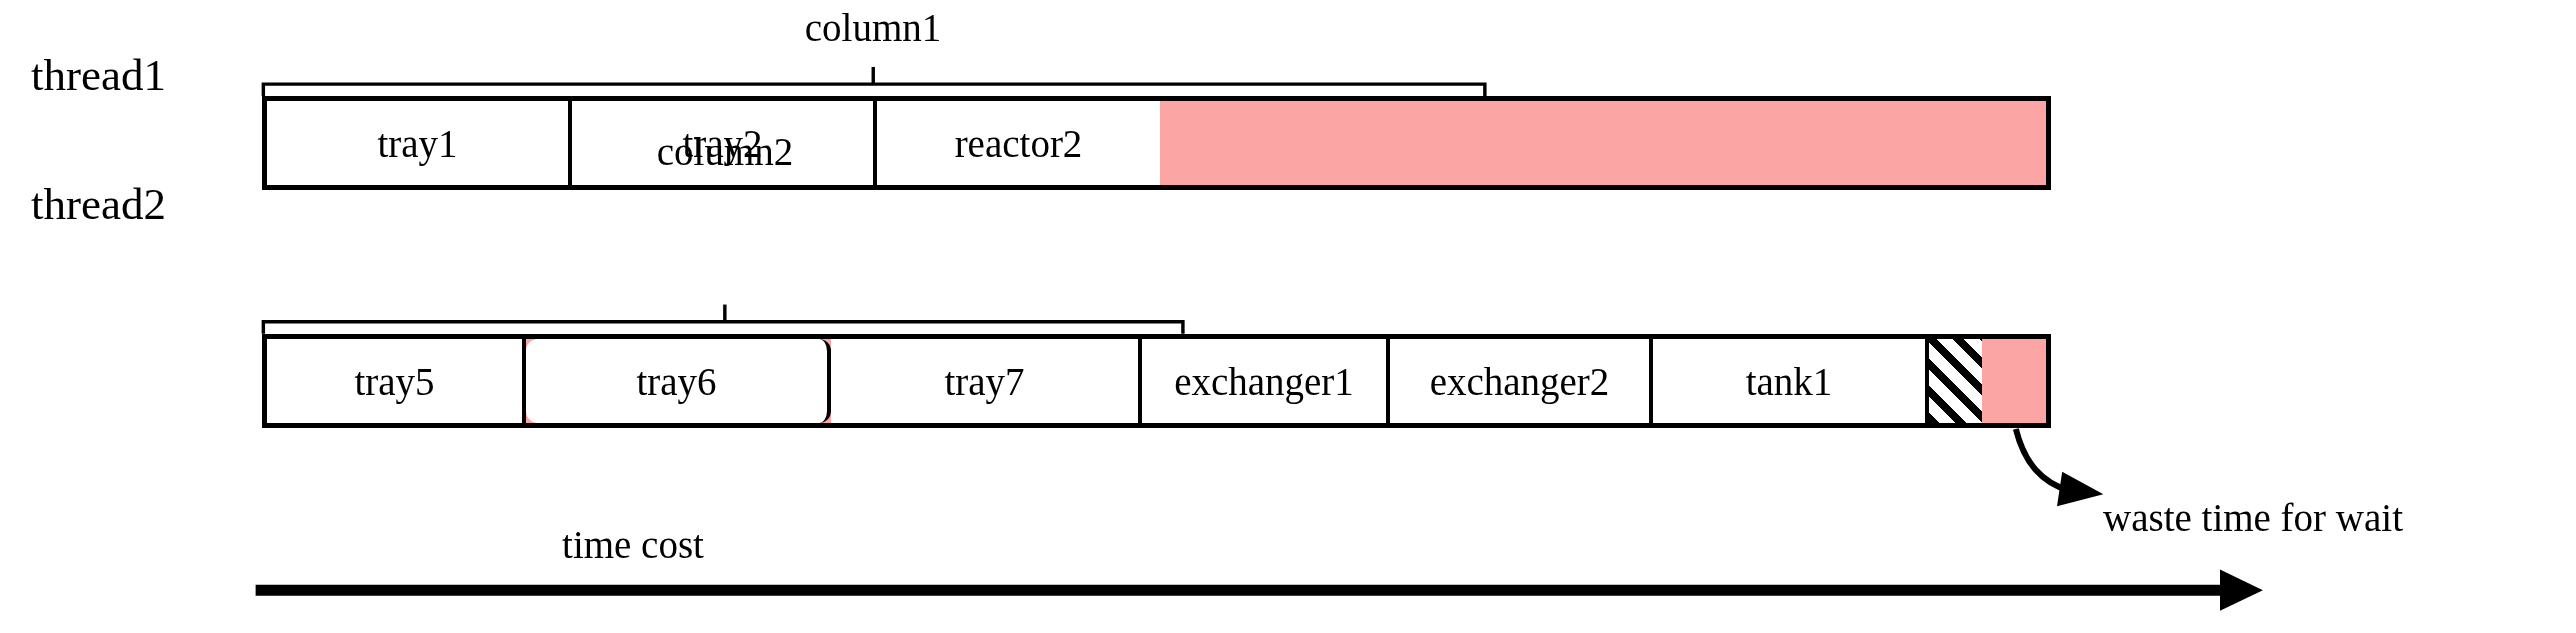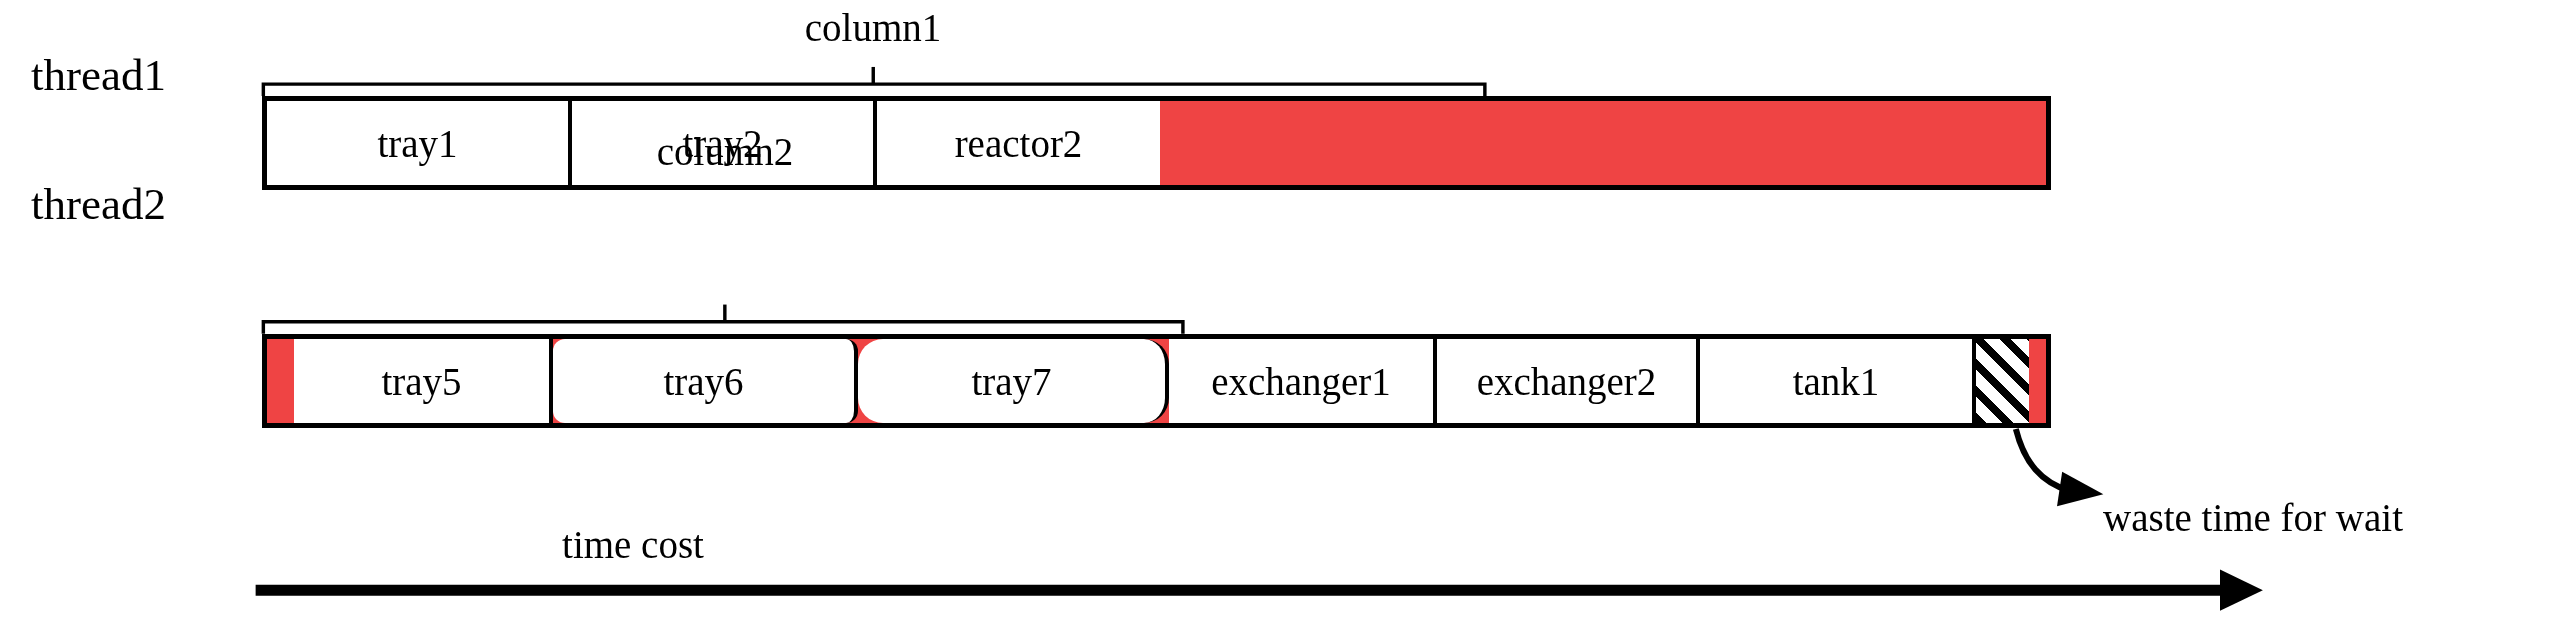--- a/index.html
+++ b/index.html
@@ -33,21 +33,21 @@
     font-size: 45px;
     line-height: 1;
     white-space: nowrap;
   }
 
   
   .row {
     position: absolute;
     box-sizing: border-box;
     border: 5.1px solid #000;
-    background: #ef4444;
+    background: #fca5a5;
     display: flex;
     align-items: stretch;
   }
   .cell {
     position: relative;
     box-sizing: border-box;
     display: flex;
     align-items: center;
     justify-content: center;
     font-size: 39px;
@@ -104,30 +104,30 @@
     <div class="cell" style="width:283px;">
       <span>reactor2</span>
     </div>
   </div>
 
   <div class="thread-label abs" style="left:31px; top:182px;">thread2</div>
 
   <div class="brace-label" style="left:725px; top:129px;">column2</div>
 
   <div class="row" id="row2" style="left:262px; top:334px; width:1789px; height:94px;">
-    <div class="cell" style="width:259px;margin-left:27px;">
+    <div class="cell" style="width:259px;">
       <span>tray5</span>
     </div>
     <div class="cell" style="width:305px;border-radius:12px;">
       <span>tray6</span>
     </div>
-    <div class="cell" style="width:311px;border-radius:25px;">
+    <div class="cell" style="width:311px;">
       <span>tray7</span>
     </div>
-    <div class="cell" style="width:268px;">
+    <div class="cell" style="width:248px;">
       <span>exchanger1</span>
     </div>
     <div class="cell" style="width:263px;">
       <span>exchanger2</span>
     </div>
     <div class="cell" style="width:276px;">
       <span>tank1</span>
     </div>
     <div class="cell hatch" style="width:53px;">
       <span></span>

